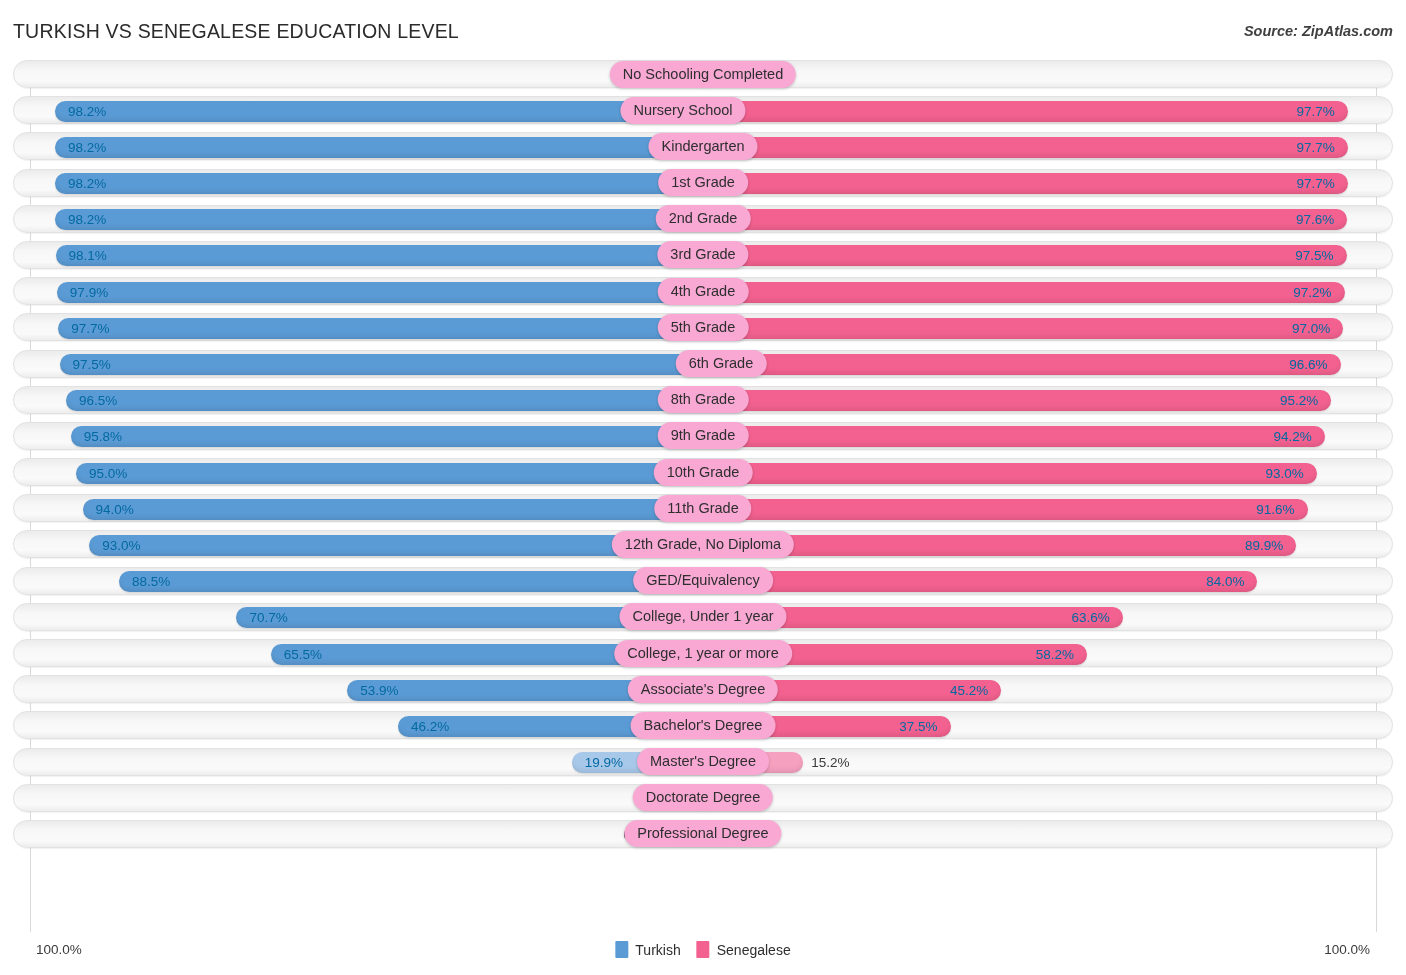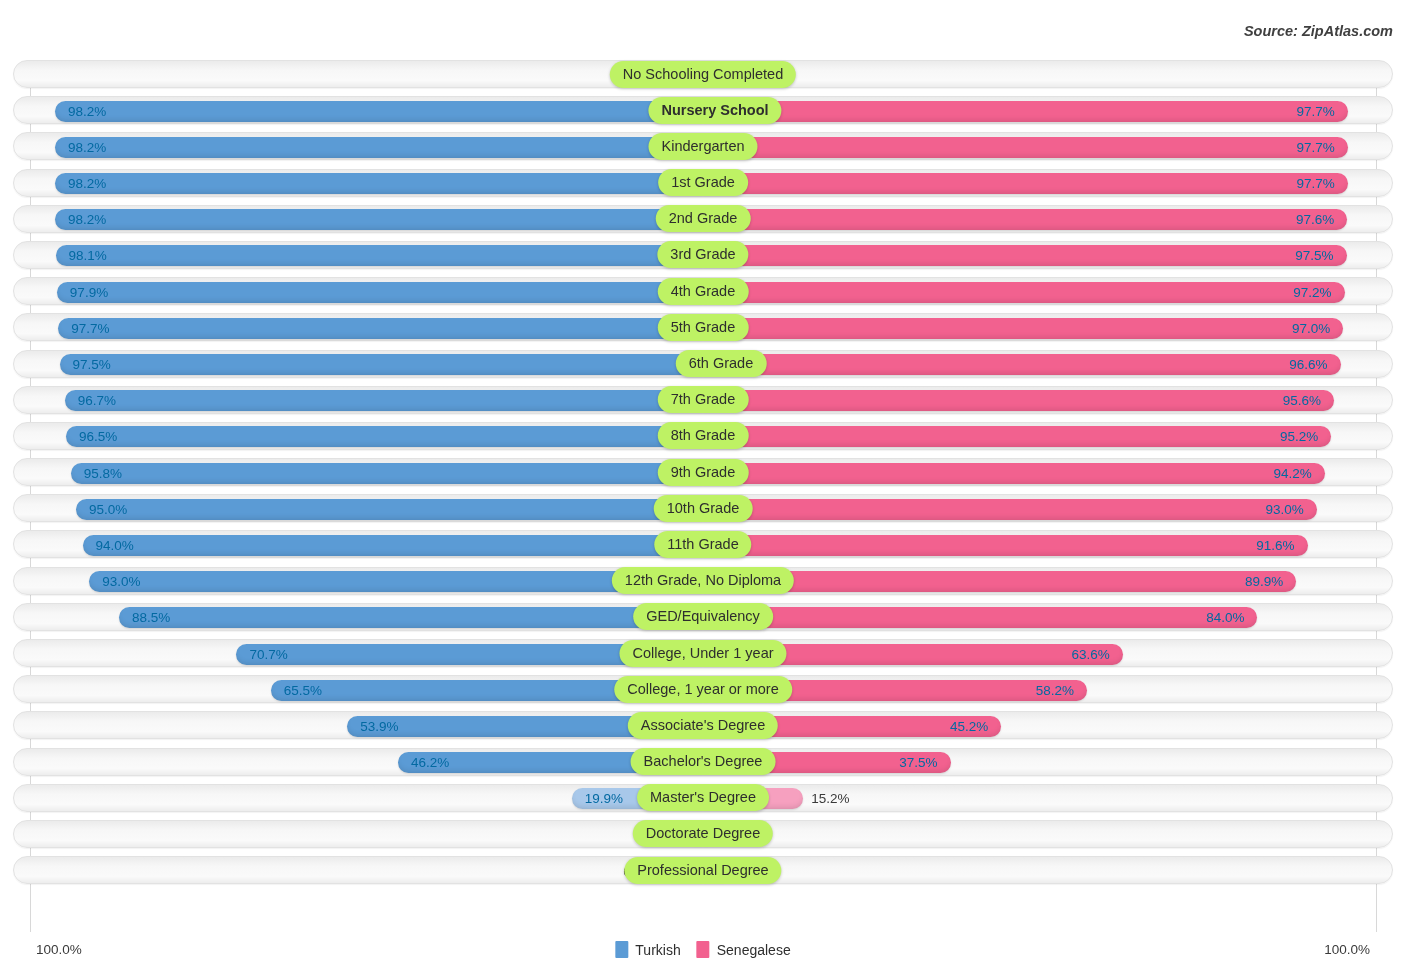--- a/index.html
+++ b/index.html
@@ -114,21 +114,21 @@
   }
   .val.inside  { color: #0369a1; }
   .val.outside { color: #3a3a3a; }
 
   
   .pill {
     position: absolute;
     top: 4.5px;
     height: 27px;
     line-height: 27px;
-    background: #bef264;
+    background: #f9a8d4;
     border-radius: 14px;
     padding: 0 13px;
     font-size: 14.5px;
     color: #2e2e2e;
     white-space: nowrap;
     box-shadow: 0 1px 3px rgba(0,0,0,0.22);
     transform: translateX(-50%);
     text-align: center;
   }
 
@@ -171,20 +171,21 @@
   }
   .legend-label {
     font-size: 14px;
     color: #2e2e2e;
   }
 </style>
 </head>
 <body>
 
 <div class="header">
+  <div class="chart-title">TURKISH VS SENEGALESE EDUCATION LEVEL</div>
   <div class="source">Source: ZipAtlas.com</div>
 </div>
 
 <div class="plot">
   <div class="gridline" id="grid-left" style="left: 30px;"></div>
   <div class="gridline" id="grid-right" style="left: 1376px;"></div>
   <div class="rows" id="rows">
       <div class="row">
         <div class="track"></div>
         <div class="bar left pale" style="left: 691.12px; width: 11.88px;"></div>
@@ -192,21 +193,21 @@
         <div class="val outside" style="left: auto; right: 722.88px;">1.8%</div>
         <div class="val outside" style="left: 726.18px;">2.3%</div>
         <div class="pill" style="left: 703px;">No Schooling Completed</div>
       </div>
       <div class="row">
         <div class="track"></div>
         <div class="bar left" style="left: 54.88px; width: 648.12px;"></div>
         <div class="bar right" style="left: 703px; width: 644.82px;"></div>
         <div class="val inside" style="left: 67.88px;">98.2%</div>
         <div class="val inside" style="left: auto; right: 71.18px;">97.7%</div>
-        <div class="pill" style="left: 715px; font-weight: bold;">Nursery School</div>
+        <div class="pill" style="left: 683px;">Nursery School</div>
       </div>
       <div class="row">
         <div class="track"></div>
         <div class="bar left" style="left: 54.88px; width: 648.12px;"></div>
         <div class="bar right" style="left: 703px; width: 644.82px;"></div>
         <div class="val inside" style="left: 67.88px;">98.2%</div>
         <div class="val inside" style="left: auto; right: 71.18px;">97.7%</div>
         <div class="pill" style="left: 703px;">Kindergarten</div>
       </div>
       <div class="row">
@@ -249,28 +250,20 @@
         <div class="val inside" style="left: auto; right: 75.8px;">97.0%</div>
         <div class="pill" style="left: 703px;">5th Grade</div>
       </div>
       <div class="row">
         <div class="track"></div>
         <div class="bar left" style="left: 59.5px; width: 643.5px;"></div>
         <div class="bar right" style="left: 703px; width: 637.56px;"></div>
         <div class="val inside" style="left: 72.5px;">97.5%</div>
         <div class="val inside" style="left: auto; right: 78.44px;">96.6%</div>
         <div class="pill" style="left: 721px;">6th Grade</div>
-      </div>
-      <div class="row">
-        <div class="track"></div>
-        <div class="bar left" style="left: 64.78px; width: 638.22px;"></div>
-        <div class="bar right" style="left: 703px; width: 630.96px;"></div>
-        <div class="val inside" style="left: 77.78px;">96.7%</div>
-        <div class="val inside" style="left: auto; right: 85.04px;">95.6%</div>
-        <div class="pill" style="left: 703px;">7th Grade</div>
       </div>
       <div class="row">
         <div class="track"></div>
         <div class="bar left" style="left: 66.1px; width: 636.9px;"></div>
         <div class="bar right" style="left: 703px; width: 628.32px;"></div>
         <div class="val inside" style="left: 79.1px;">96.5%</div>
         <div class="val inside" style="left: auto; right: 87.68px;">95.2%</div>
         <div class="pill" style="left: 703px;">8th Grade</div>
       </div>
       <div class="row">

